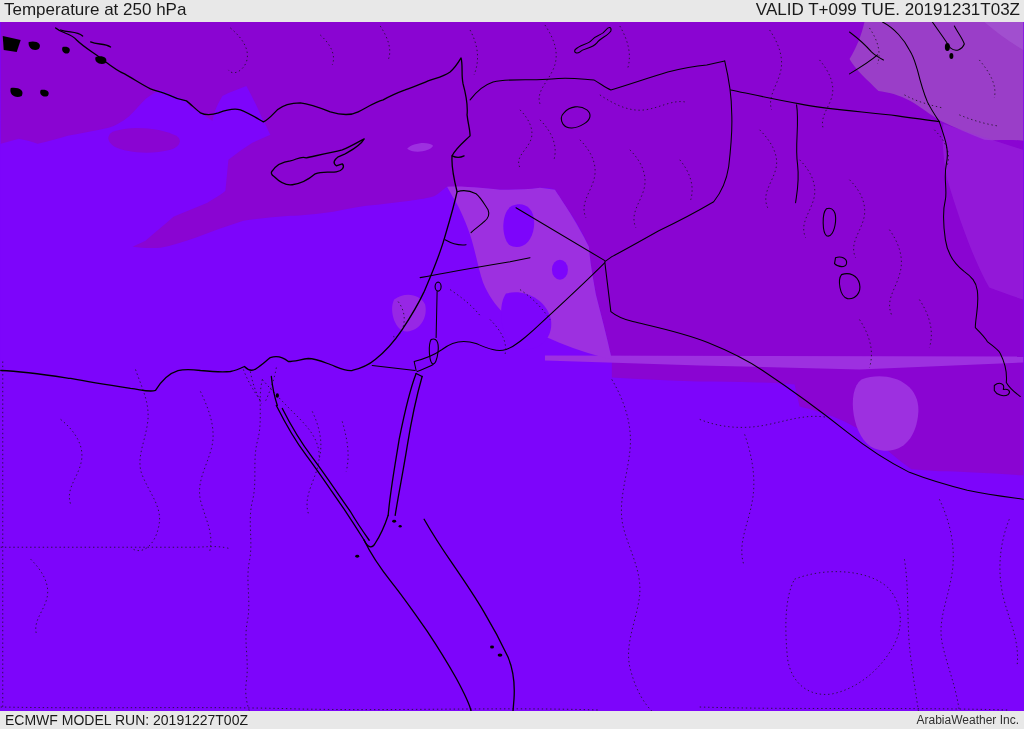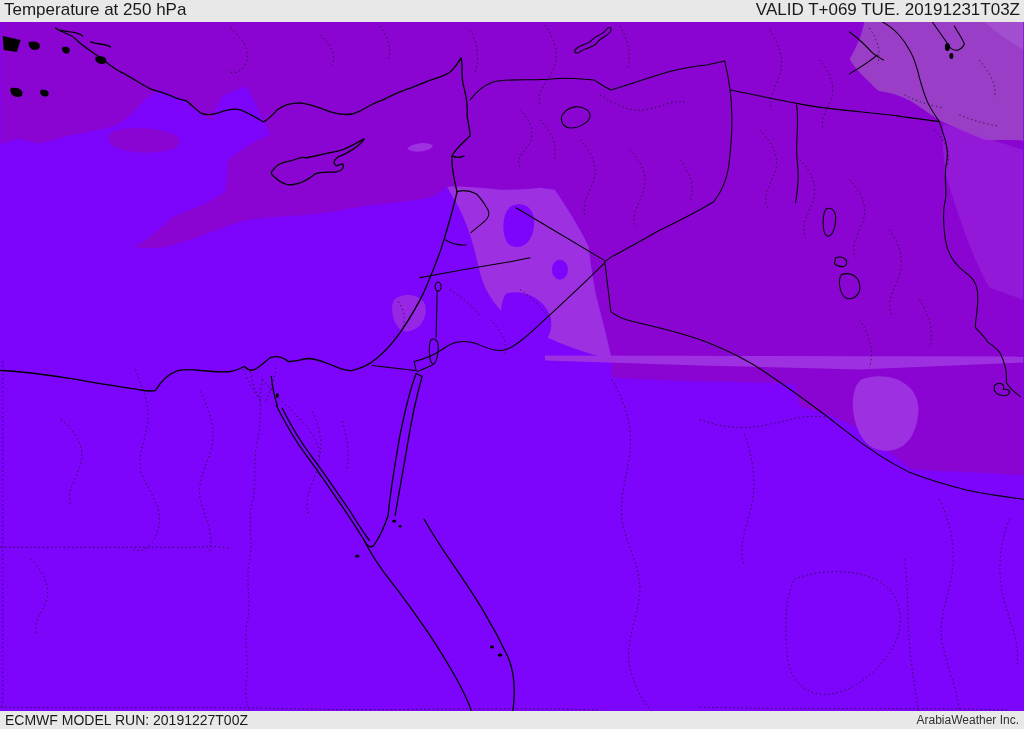--- a/index.html
+++ b/index.html
@@ -45,21 +45,21 @@
   .isl{fill:var(--c-line,#000);}
   .dot{stroke:#141414;stroke-width:0.9;fill:none;stroke-dasharray:1.4,2.8;opacity:.85;}
 </style>
 </head>
 <body>
 
 <div class="screen">
 
   <div class="topbar">
     <div class="ttl">Temperature at 250 hPa</div>
-    <div class="vld">VALID T+069 TUE. 20191231T03Z</div>
+    <div class="vld">VALID T+099 TUE. 20191231T03Z</div>
   </div>
 
   <div class="mapwrap">
   <svg width="1024" height="689" viewBox="0 22 1024 690" xmlns="http://www.w3.org/2000/svg">
 
     <g>
       <rect class="f-base" x="0" y="22" width="1024" height="690"></rect>
 
       <path class="f-band" d="M0,22 L1024,22 L1024,476
         C990,474 960,472 940,472 L912,470

